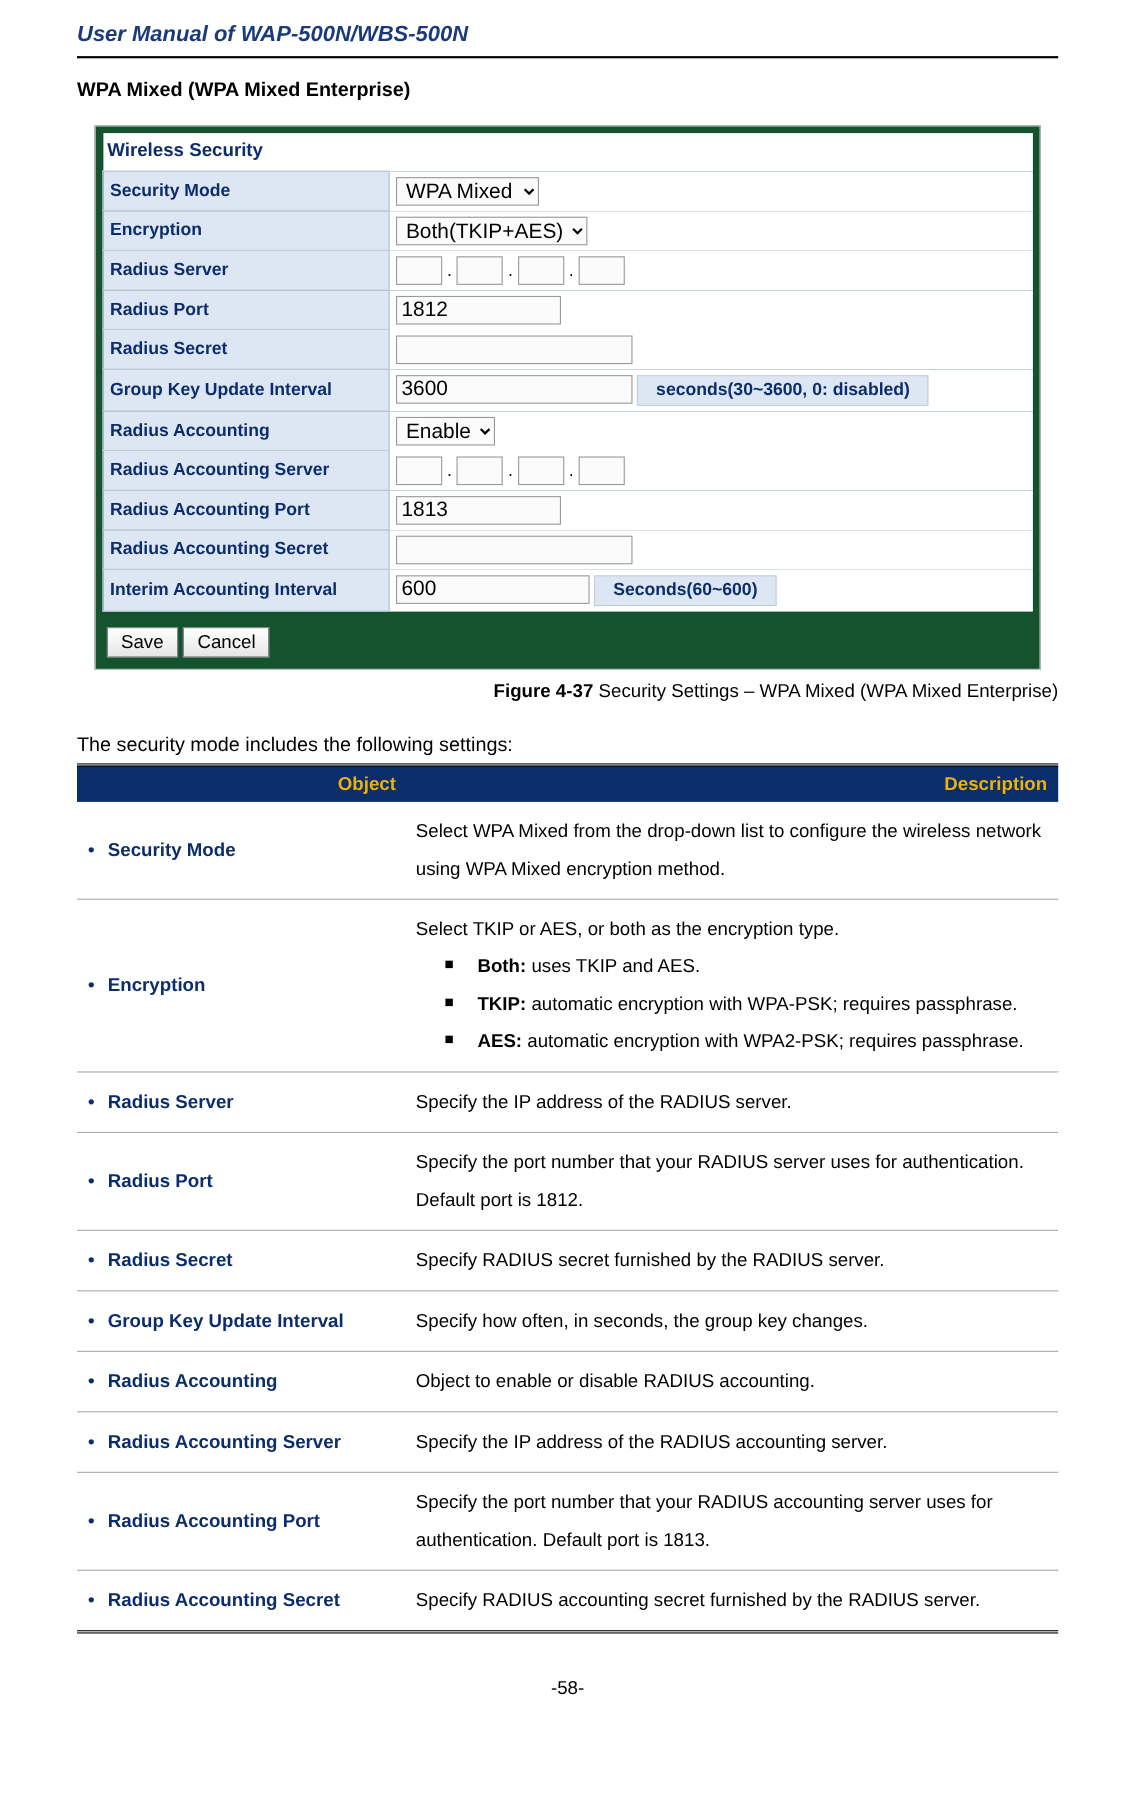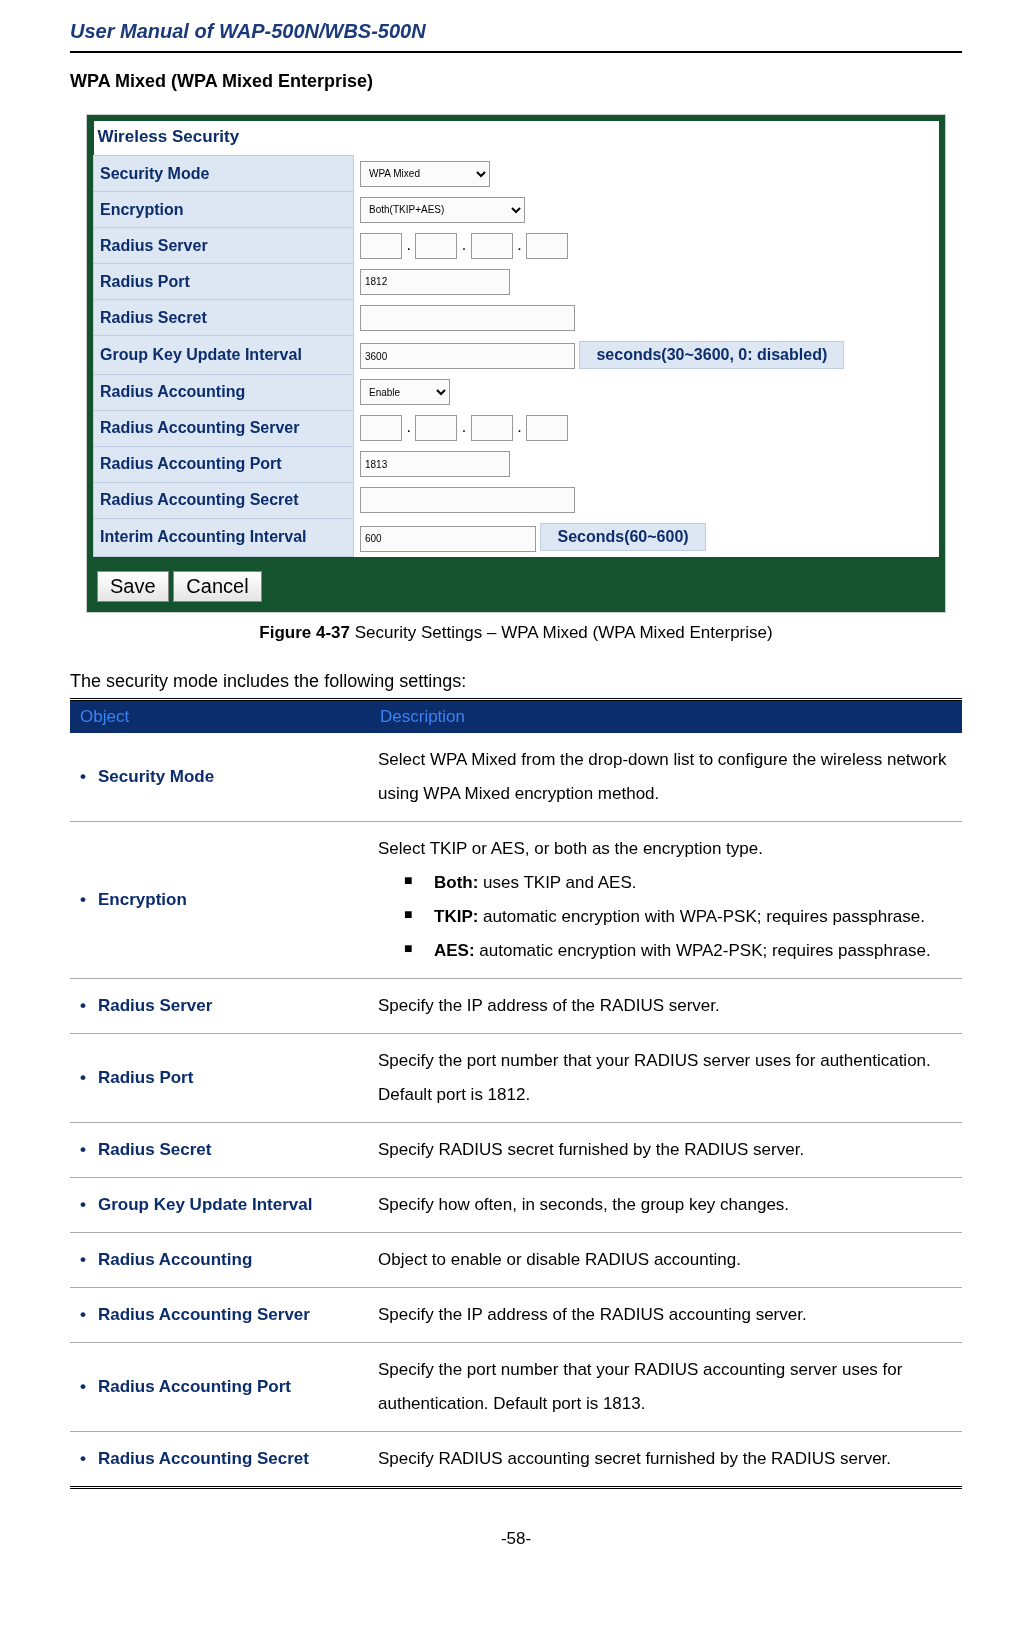--- a/index.html
+++ b/index.html
@@ -59,21 +59,21 @@
   }
   .panel-title-row td {
     background: #fff !important;
     border: none;
     font-weight: bold;
     color: #0b2d6b;
     font-size: 17px;
     padding: 6px 6px 8px 4px;
   }
   select.mock, input.mock {
-    font-size: 10px;
+    font-size: 19px;
     height: 26px;
     border: 1px solid #999;
     background: #fbfbfb;
     padding: 1px 4px;
   }
   select.mock { min-width: 130px; }
   input.mock.w-ip { width: 42px; text-align: left; }
   input.mock.w-port { width: 150px; }
   input.mock.w-mid { width: 215px; }
   input.mock.w-long { width: 215px; }
@@ -82,49 +82,49 @@
     color: #0b2d6b;
     background: #dde6f3;
     padding: 4px 16px;
     display: inline-block;
     border: 1px solid #c0cde0;
   }
   .btn-row {
     padding: 14px 4px 4px 4px;
   }
   button.mock {
-    font-size: 20px;
+    font-size: 17px;
     padding: 3px 12px;
     border: 1px solid #888;
     background: linear-gradient(#fff,#e5e5e5);
     cursor: pointer;
   }
   .fig-caption {
-    text-align: center;
+    text-align: right;
     font-size: 17px;
     margin: 8px 0 28px 0;
   }
   .fig-caption b { font-weight: bold; }
   .intro-line {
     margin: 0 0 6px 0;
     font-size: 18px;
   }
   
   .desc-table {
     width: 100%;
     border-collapse: collapse;
     font-size: 17px;
     border-top: 3px double #000;
     border-bottom: 3px double #000;
   }
   .desc-table th {
     background: #0b2d6b;
-    color: #3b82f6;
-    text-align: left;
-    font-weight: normal;
+    color: #eab308;
+    text-align: right;
+    font-weight: bold;
     padding: 6px 10px;
   }
   .desc-table th:first-child { width: 300px; }
   .desc-table td {
     padding: 10px 8px 10px 8px;
     vertical-align: middle;
     border-bottom: 1px solid #aaa;
     line-height: 2.0;
   }
   .desc-table tr:last-child td { border-bottom: none; }

